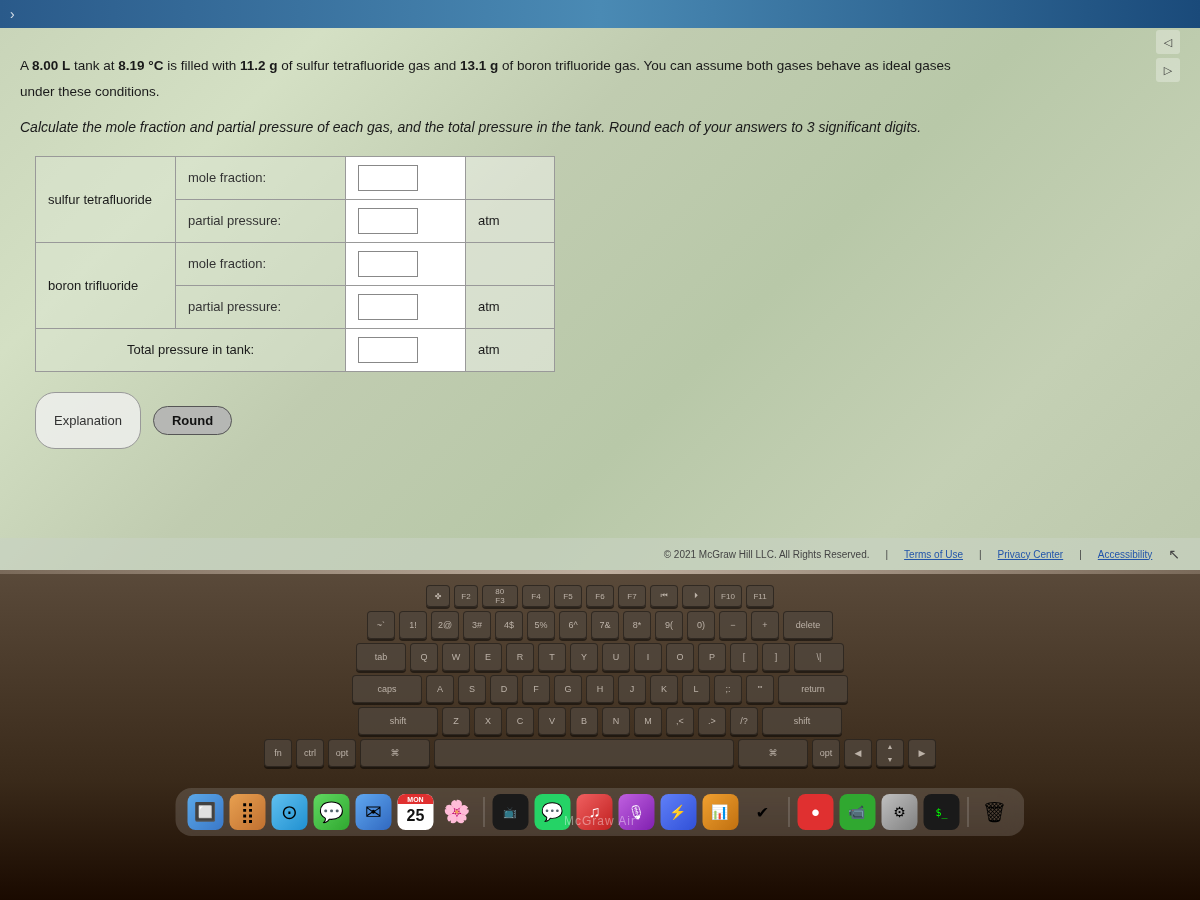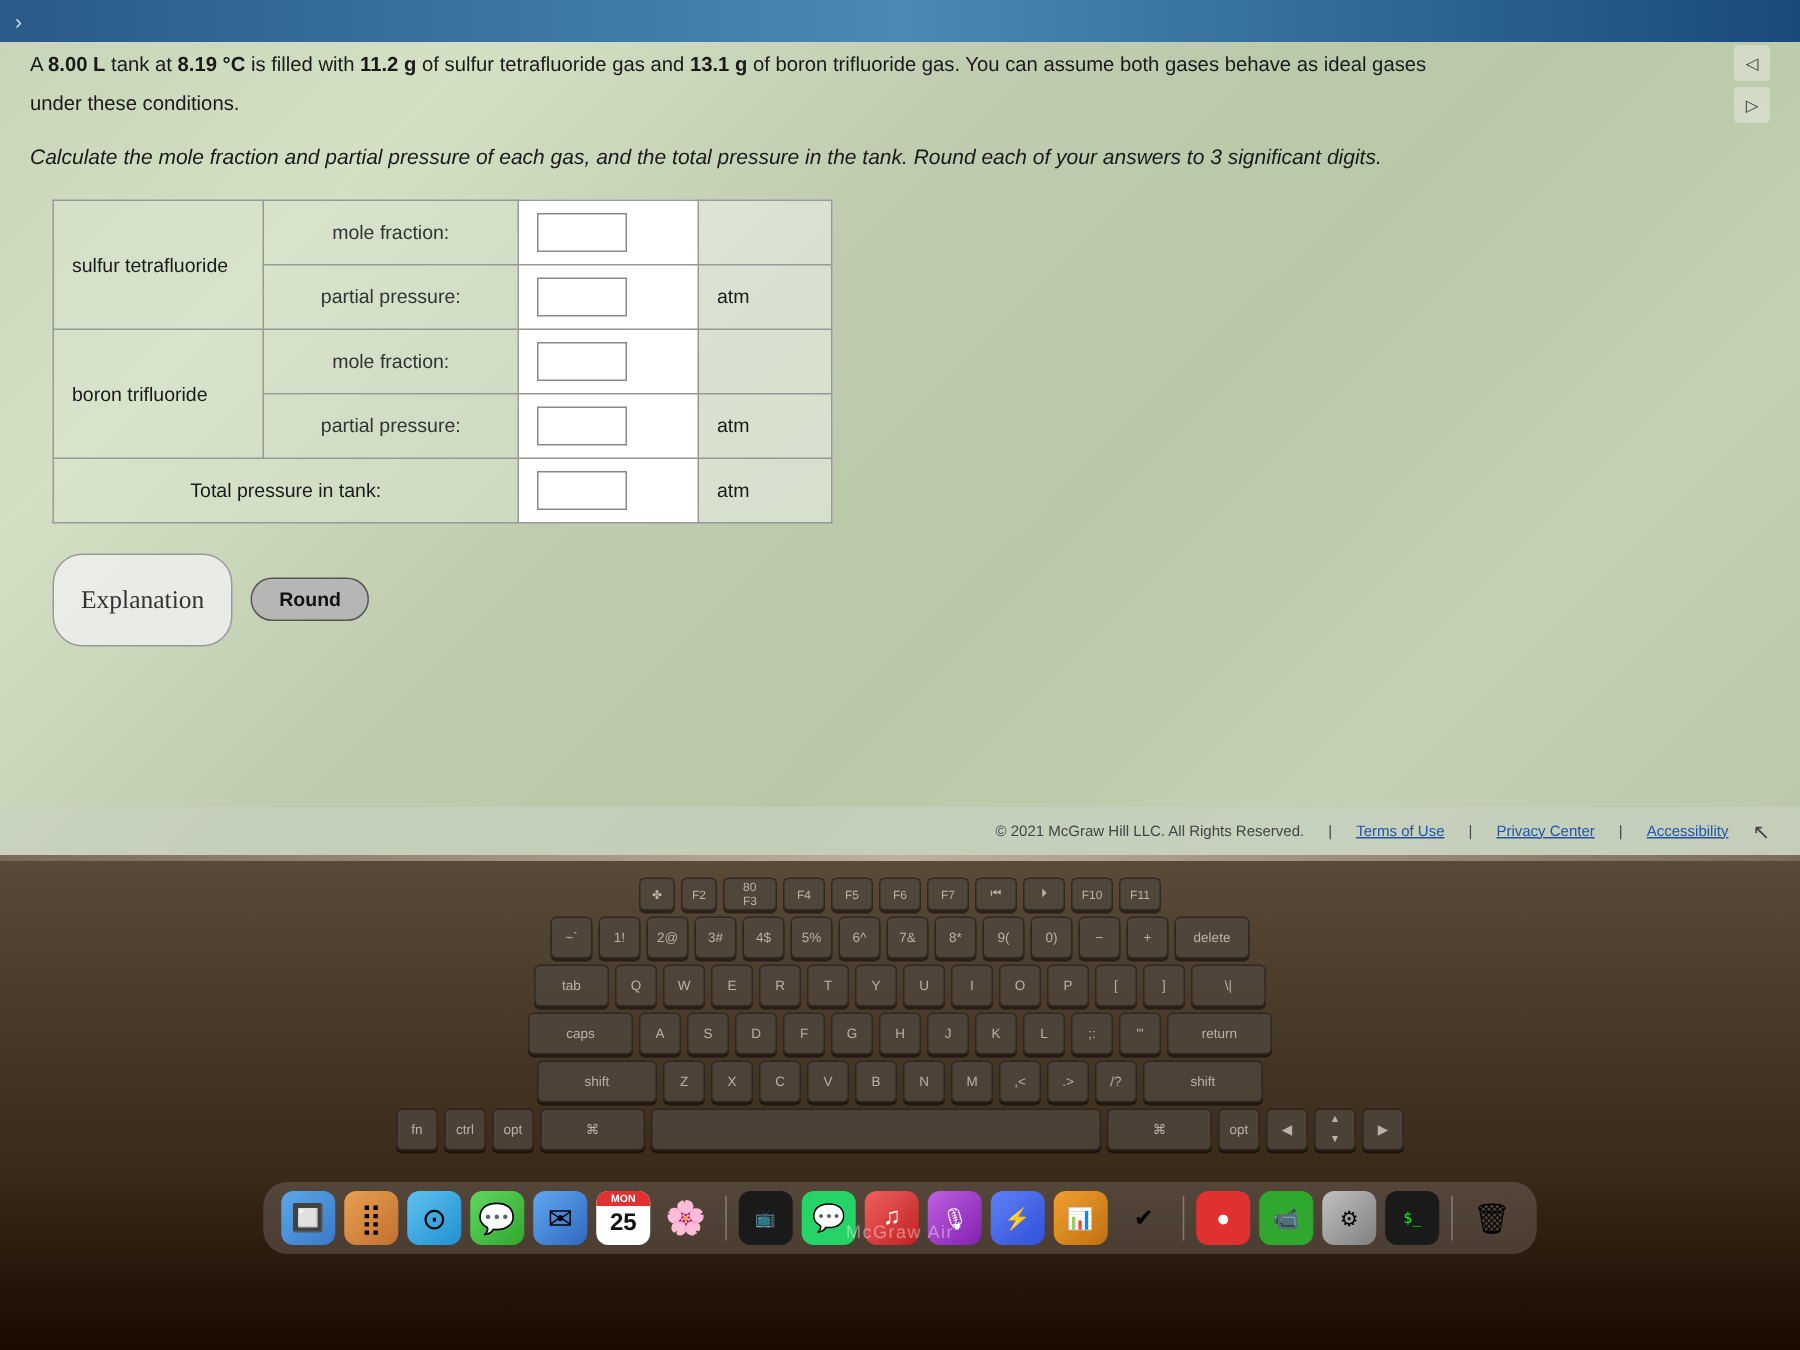--- a/index.html
+++ b/index.html
@@ -46,21 +46,21 @@
 
     .top-bar-chevron {
       color: white;
       font-size: 14px;
       opacity: 0.8;
     }
 
     
     .content-area {
       position: absolute;
-      top: 13px;
+      top: 36px;
       left: 0;
       width: 1200px;
       height: 542px;
       padding: 20px 30px 10px 20px;
       overflow: hidden;
     }
 
     .problem-text {
       font-size: 13.5px;
       color: #1a1a1a;
@@ -100,21 +100,20 @@
     .data-table td.label-cell {
       background: rgba(220,230,210,0.5);
       font-weight: 400;
       width: 140px;
     }
 
     .data-table td.field-label {
       background: rgba(220,230,210,0.5);
       color: #333;
       width: 170px;
-      text-align: center;
     }
 
     .data-table td.input-cell {
       width: 120px;
       background: white;
     }
 
     .input-box {
       width: 60px;
       height: 26px;
@@ -209,24 +208,23 @@
       gap: 12px;
       margin-left: 15px;
       margin-top: 10px;
     }
 
     .btn-explanation {
       border: 1px solid #999;
       border-radius: 20px;
       background: rgba(240,240,240,0.8);
       padding: 20px 18px;
-      font-size: 17px;
+      font-size: 13px;
       cursor: pointer;
       color: #333;
-      font-family: Liberation Serif, serif;
     }
 
     .btn-check {
       border: 1px solid #555;
       border-radius: 20px;
       background: rgba(180,180,180,0.9);
       padding: 6px 18px;
       font-size: 13px;
       font-weight: 600;
       cursor: pointer;

